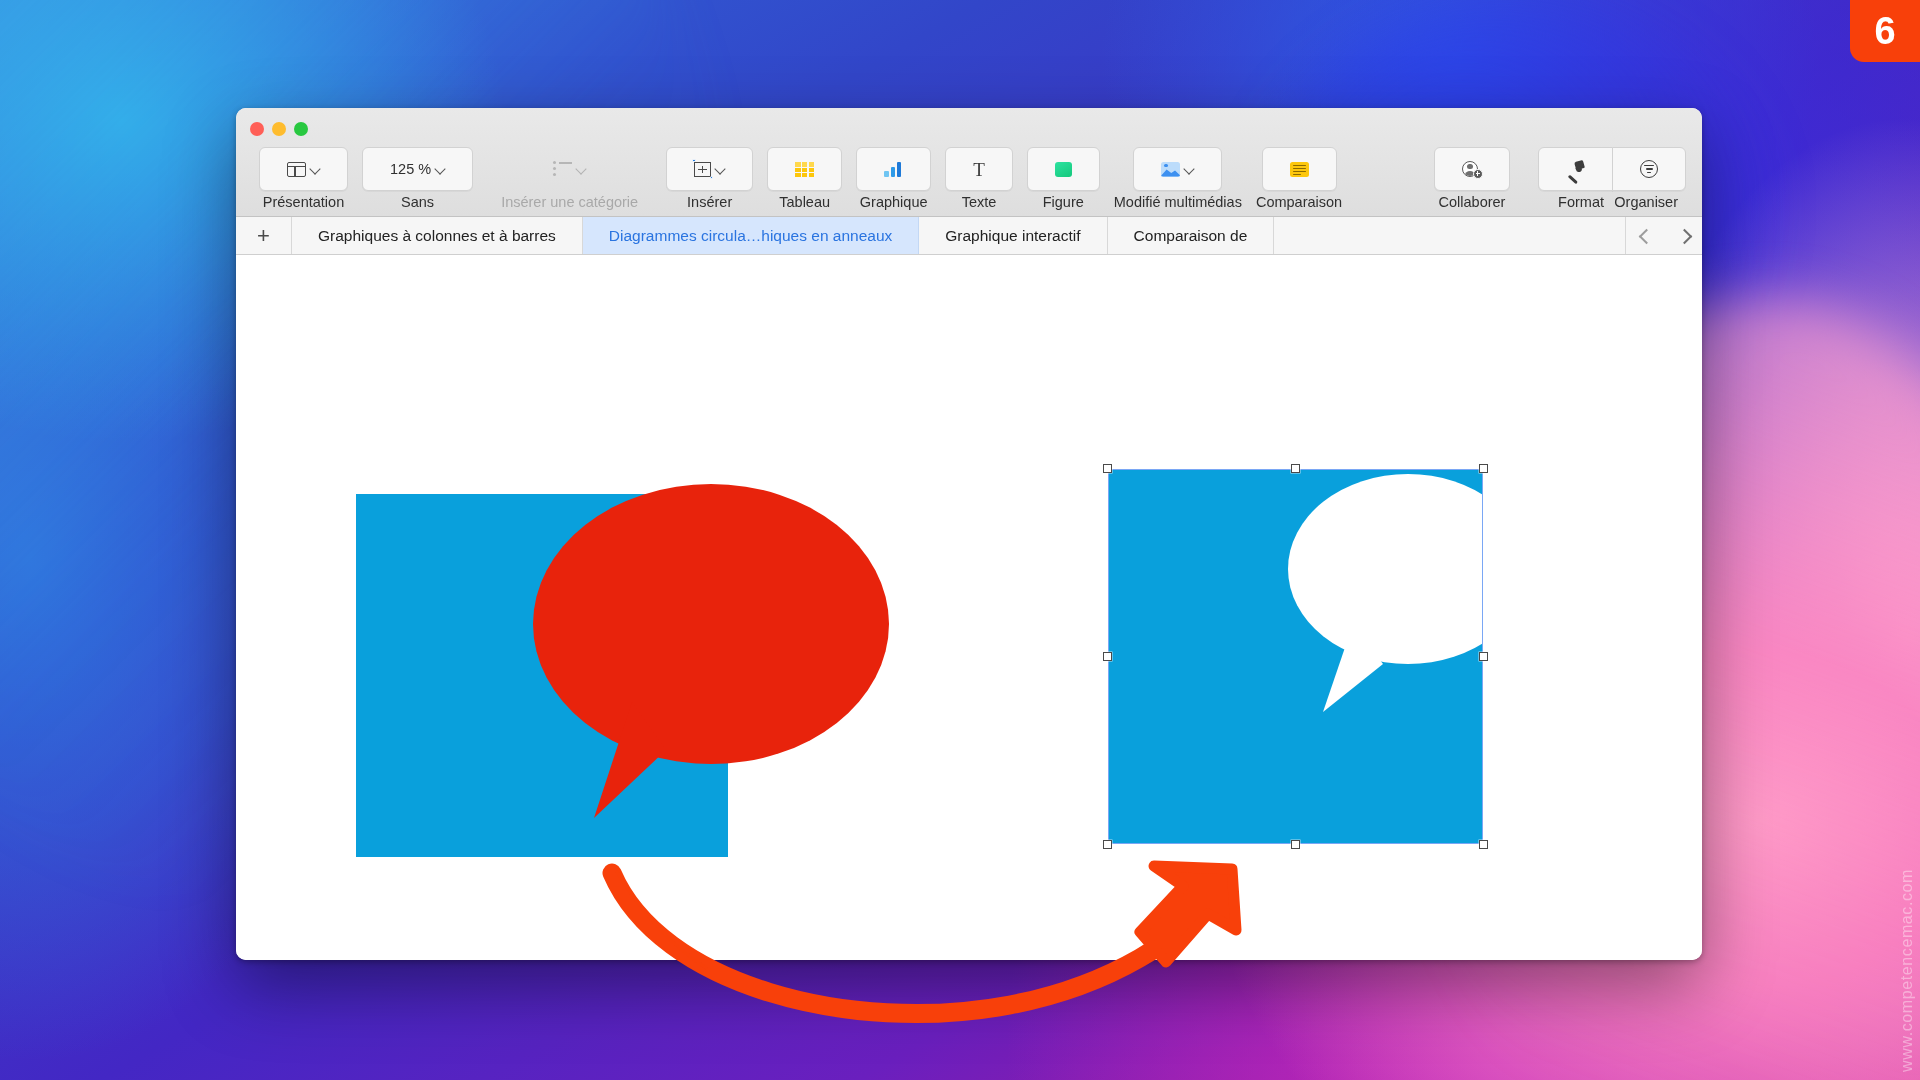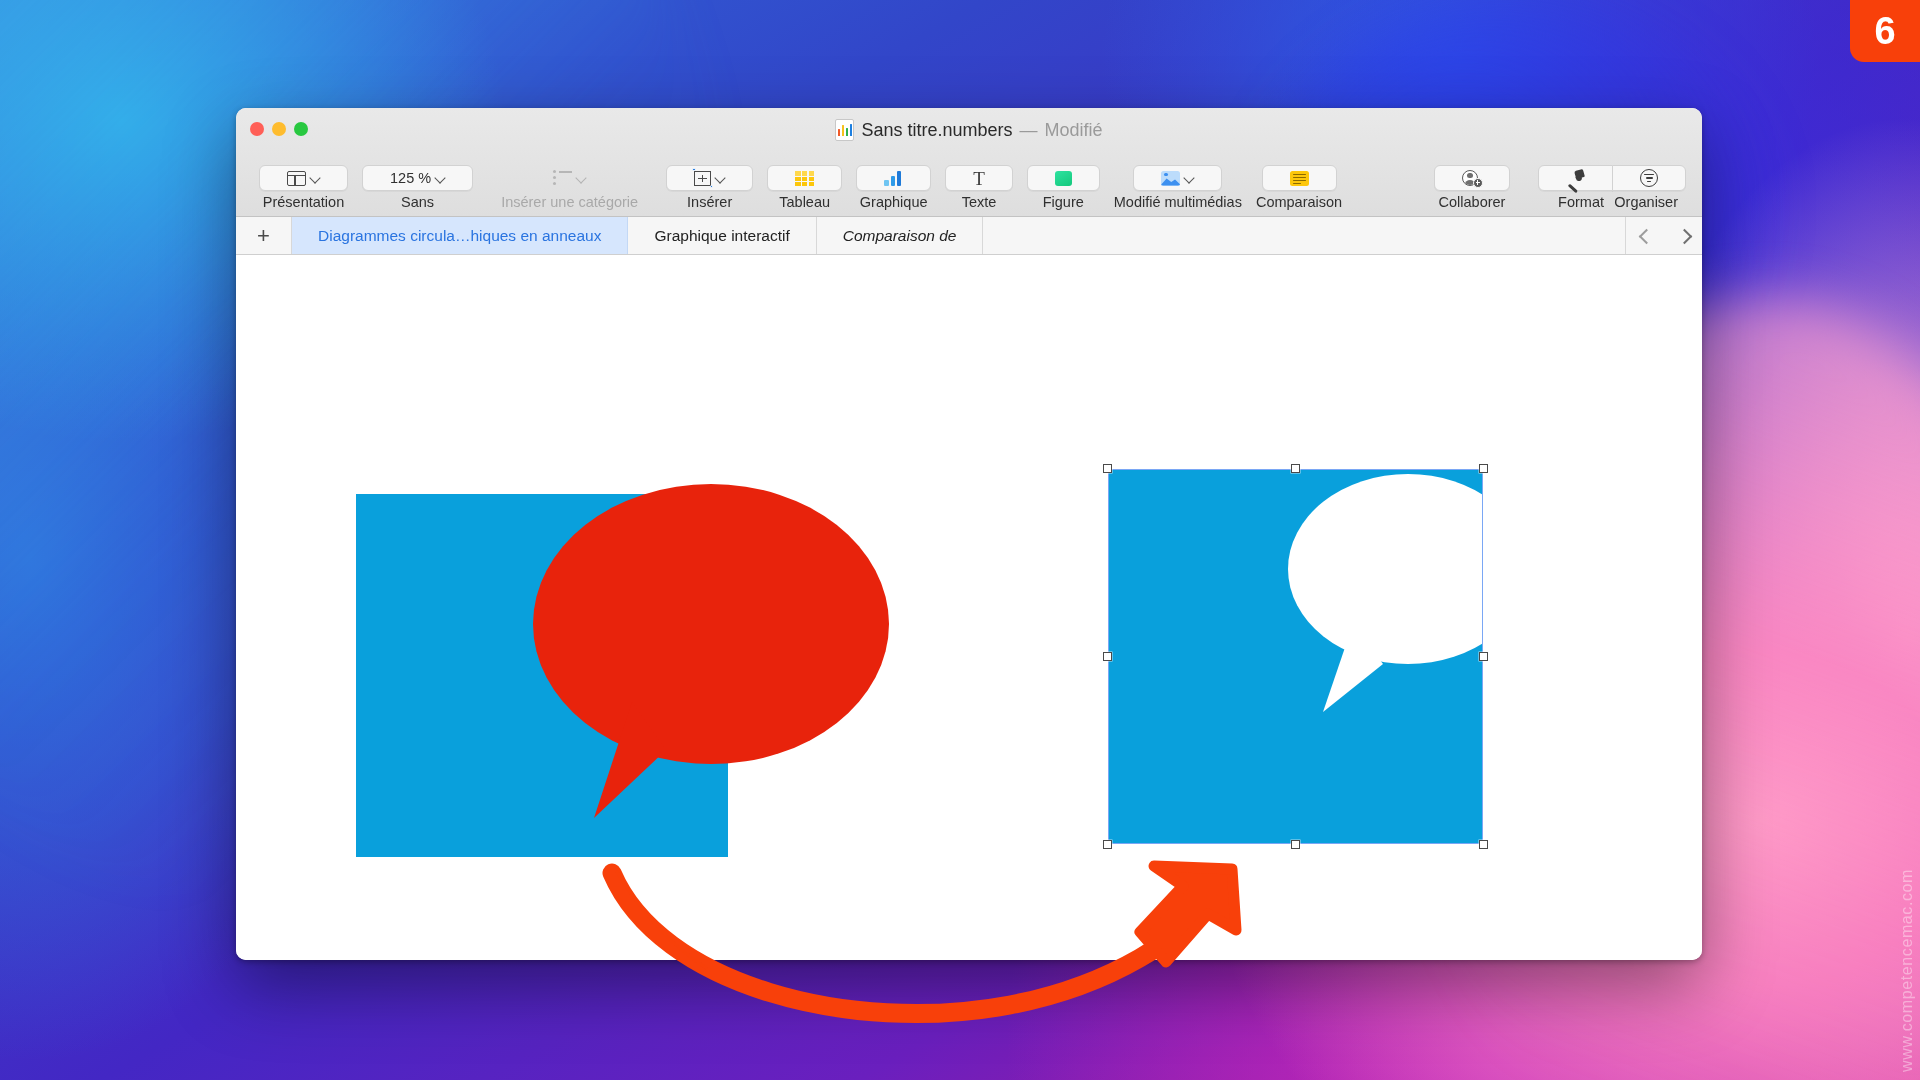--- a/index.html
+++ b/index.html
@@ -118,21 +118,21 @@
   #toolbar {
     display: flex; align-items: flex-end;
     padding: 0 16px 2px 16px;
     height: 62px;
   }
   .tool {
     display: flex; flex-direction: column; align-items: center;
     gap: 3px; padding: 0 7px;
   }
   .tbtn {
-    height: 26px; min-width: 44px;
+    height: 44px; min-width: 44px;
     background: #f7f7f7;
     border: 1px solid #d2d2d2;
     border-radius: 6px;
     box-shadow: 0 1px 0 rgba(0,0,0,0.04);
     display: flex; align-items: center; justify-content: center;
     gap: 5px; padding: 0 27px;
   }
   .tbtn.plain { background: transparent; border-color: transparent; box-shadow: none; }
   .tlabel { font-size: 14.5px; color: #303030; white-space: nowrap; }
   .tlabel.dim { color: #a9a9a9; }
@@ -291,21 +291,21 @@
     color: #4b4b4b; font-size: 22px; line-height: 1;
     border-right: 1px solid #d8d8d8;
   }
   .tab {
     display: flex; align-items: center; justify-content: center;
     padding: 0 26px; color: #222;
     border-right: 1px solid #d8d8d8;
     white-space: nowrap;
   }
   .tab.active { background: #d6e6fd; color: #2a74e0; border-right-color: #c3d8f5; }
-  .tab.clipped { overflow: hidden; font-style: italic; }
+  .tab.clipped { overflow: hidden; }
   #tab-nav {
     margin-left: auto; display: flex; align-items: stretch;
     border-left: 1px solid #d8d8d8;
   }
   .navbtn {
     width: 38px; display: flex; align-items: center; justify-content: center;
   }
   .navarrow { width: 11px; height: 11px; position: relative; }
   .navarrow::after {
     content: ""; position: absolute; left: 1px; top: 1px;
@@ -343,31 +343,20 @@
 
 <div id="window">
 
   <div id="chrome">
 
     <div id="titlebar">
       <div id="traffic">
         <span class="tl red"></span>
         <span class="tl yellow"></span>
         <span class="tl green"></span>
-      </div>
-      <div id="title-wrap">
-        <span id="doc-icon">
-          <i style="height:7px;background:#f05a28;"></i>
-          <i style="height:11px;background:#f7c21c;"></i>
-          <i style="height:8px;background:#2fb24c;"></i>
-          <i style="height:12px;background:#1d7fe0;"></i>
-        </span>
-        <span id="title-text">Sans titre.numbers</span>
-        <span id="title-state">—</span>
-        <span id="title-state">Modifié</span>
       </div>
     </div>
 
     <div id="toolbar">
 
       <div class="tool">
         <div class="tbtn">
           <span class="ic-presentation"></span>
           <span class="chev"></span>
         </div>
@@ -509,20 +498,21 @@
           <span class="tlabel" style="width:58px;">Format</span>
           <span class="tlabel" style="width:74px;">Organiser</span>
         </div>
       </div>
 
     </div>
   </div>
 
   <div id="tabbar">
     <div id="tab-add">+</div>
+    <div class="tab">Graphiques à colonnes et à barres</div>
     <div class="tab active">Diagrammes circula…hiques en anneaux</div>
     <div class="tab">Graphique interactif</div>
     <div class="tab clipped">Comparaison de</div>
     <div id="tab-nav">
       <div class="navbtn">
         <span class="navarrow left"></span>
       </div>
       <div class="navbtn">
         <span class="navarrow right"></span>
       </div>

